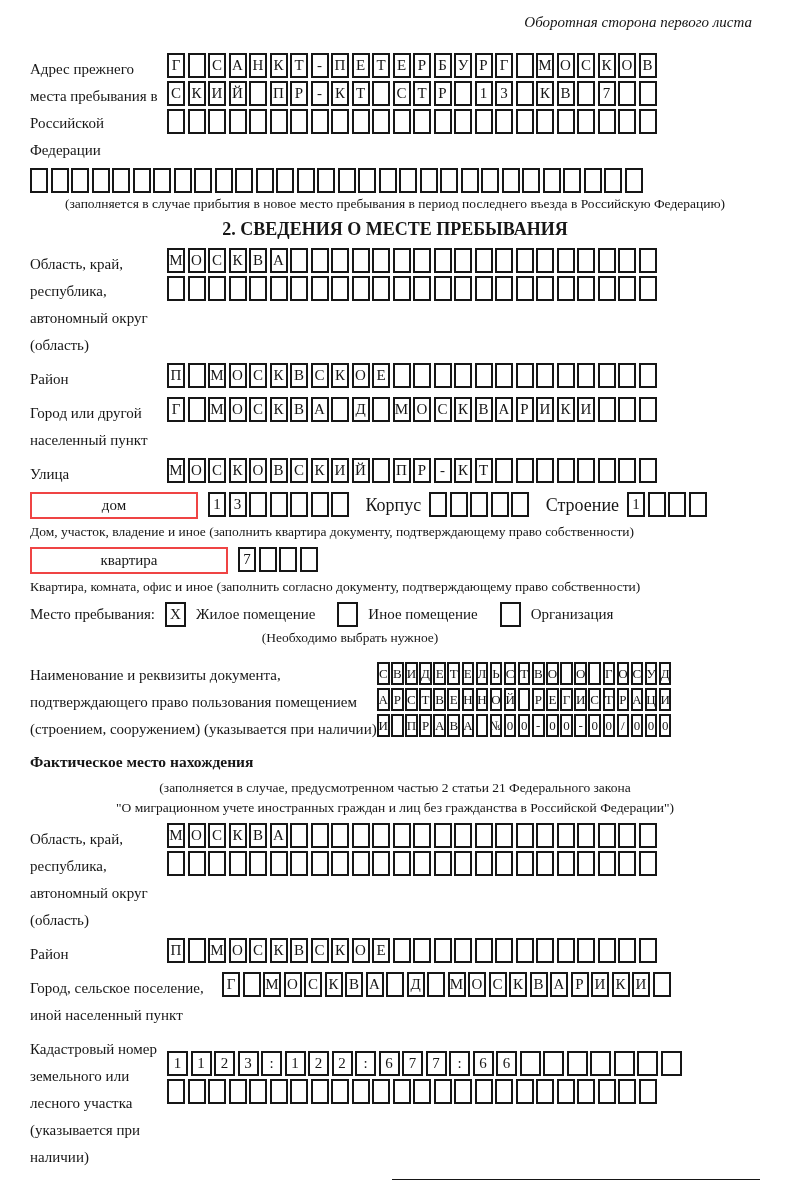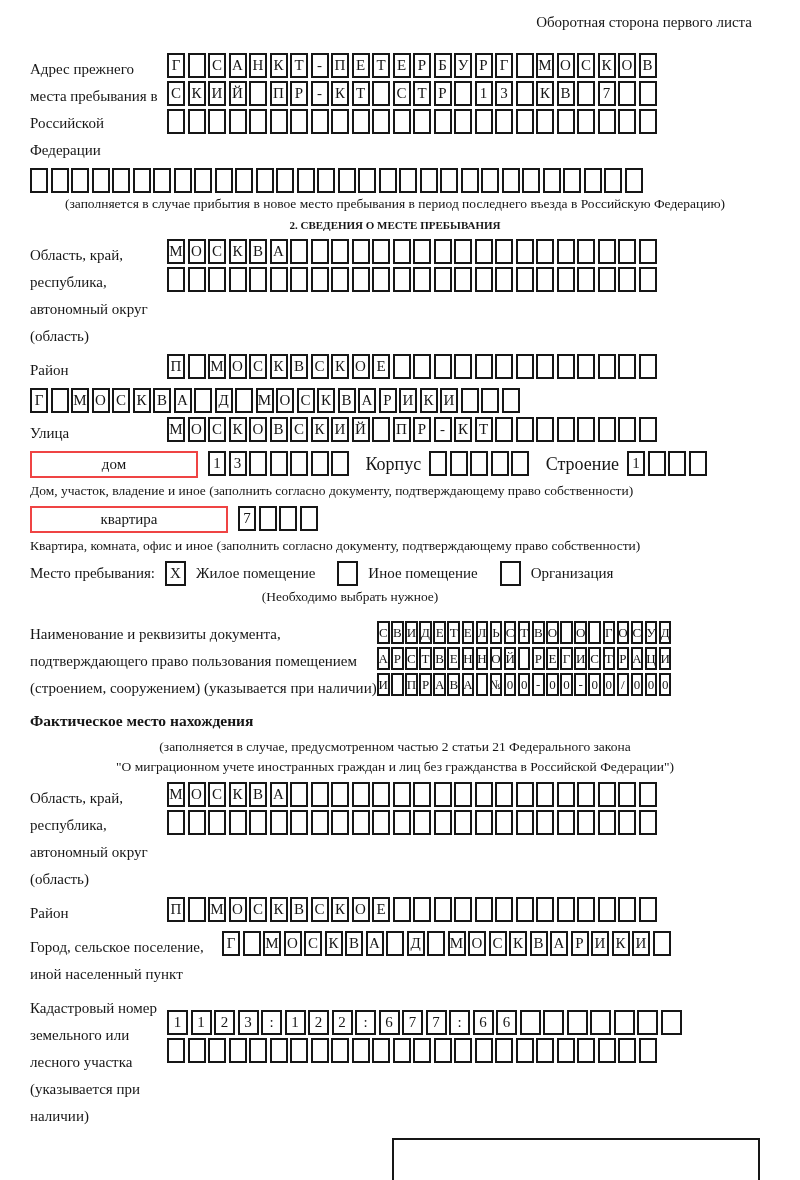--- a/index.html
+++ b/index.html
@@ -2,42 +2,42 @@
 <html><head>
 <meta charset="utf-8">
 <style>
   * { margin:0; padding:0; box-sizing:border-box; }
   html,body { width:800px; }
   body {
     width:800px; height:1180px; background:#ffffff; color:#161616;
     font-family:"Liberation Serif","DejaVu Serif",serif;
     padding:14px 40px 10px 30px; overflow:hidden;
   }
-  .header-note { text-align:right; font-size:15px; margin-bottom:22px; padding-right:8px; }
+  .header-note { text-align:right; font-size:15px; margin-bottom:22px; padding-right:8px;font-style:italic; }
 
   .frow { display:flex; align-items:flex-start; margin-bottom:4px; }
   .lbl { flex-shrink:0; font-size:15px; line-height:27px; padding-top:3px; }
   .w135 { width:137px; }
   .w130 { width:137px; }
   .w188 { width:192px; }
   .w345 { width:347px; }
   .stack .cells { margin-bottom:3px; }
 
   .cells { display:flex; flex-wrap:nowrap; }
   .cell {
     width:18px; height:25px; border:2px solid #161616; margin-right:2.5px;
     display:inline-flex; align-items:center; justify-content:center;
     font-size:15px; flex-shrink:0; background:#fff;
   }
   .cells.wide .cell { width:21px; }
   .cells.doc .cell { width:12.5px; height:23px; margin-right:1.6px; font-size:13px; }
 
   .caption { font-size:13.5px; line-height:18px; margin:2px 0 6px; }
   .center { text-align:center; }
-  .sec-title { text-align:center; font-weight:bold; font-size:11px; margin:4px 0 8px; }
+  .sec-title { text-align:center; font-weight:bold; font-size:18px; margin:4px 0 8px; }
   .sub-title { font-weight:bold; font-size:15.5px; margin:10px 0 8px; }
 
   .typebox {
     border:2px solid #ef4444; height:27px; display:flex; align-items:center; justify-content:center;
     font-size:15px; flex-shrink:0; margin-right:10px;
   }
   .typebox.dom { width:168px; }
   .typebox.kv { width:198px; }
   .inl { font-size:18px; padding:3px 8px 0 14px; white-space:nowrap; }
 
@@ -262,20 +262,21 @@
       <span class="cell"></span>
       <span class="cell"></span>
       <span class="cell"></span>
       <span class="cell"></span>
       <span class="cell"></span>
       <span class="cell"></span>
     </div>
 </div>
 
 <div class="frow">
+  <div class="lbl w130">Город или другой населенный пункт</div>
   <div class="cells">
       <span class="cell">Г</span>
       <span class="cell"></span>
       <span class="cell">М</span>
       <span class="cell">О</span>
       <span class="cell">С</span>
       <span class="cell">К</span>
       <span class="cell">В</span>
       <span class="cell">А</span>
       <span class="cell"></span>
@@ -347,21 +348,21 @@
       <span class="cell"></span>
     </div>
   <div class="inl">Строение</div>
   <div class="cells">
       <span class="cell">1</span>
       <span class="cell"></span>
       <span class="cell"></span>
       <span class="cell"></span>
     </div>
 </div>
-<div class="caption">Дом, участок, владение и иное (заполнить согласно документу, подтверждающему право собственности)</div>
+<div class="caption">Дом, участок, владение и иное (заполнить квартира документу, подтверждающему право собственности)</div>
 
 <div class="frow">
   <div class="typebox kv">квартира</div>
   <div class="cells">
       <span class="cell">7</span>
       <span class="cell"></span>
       <span class="cell"></span>
       <span class="cell"></span>
     </div>
 </div>

